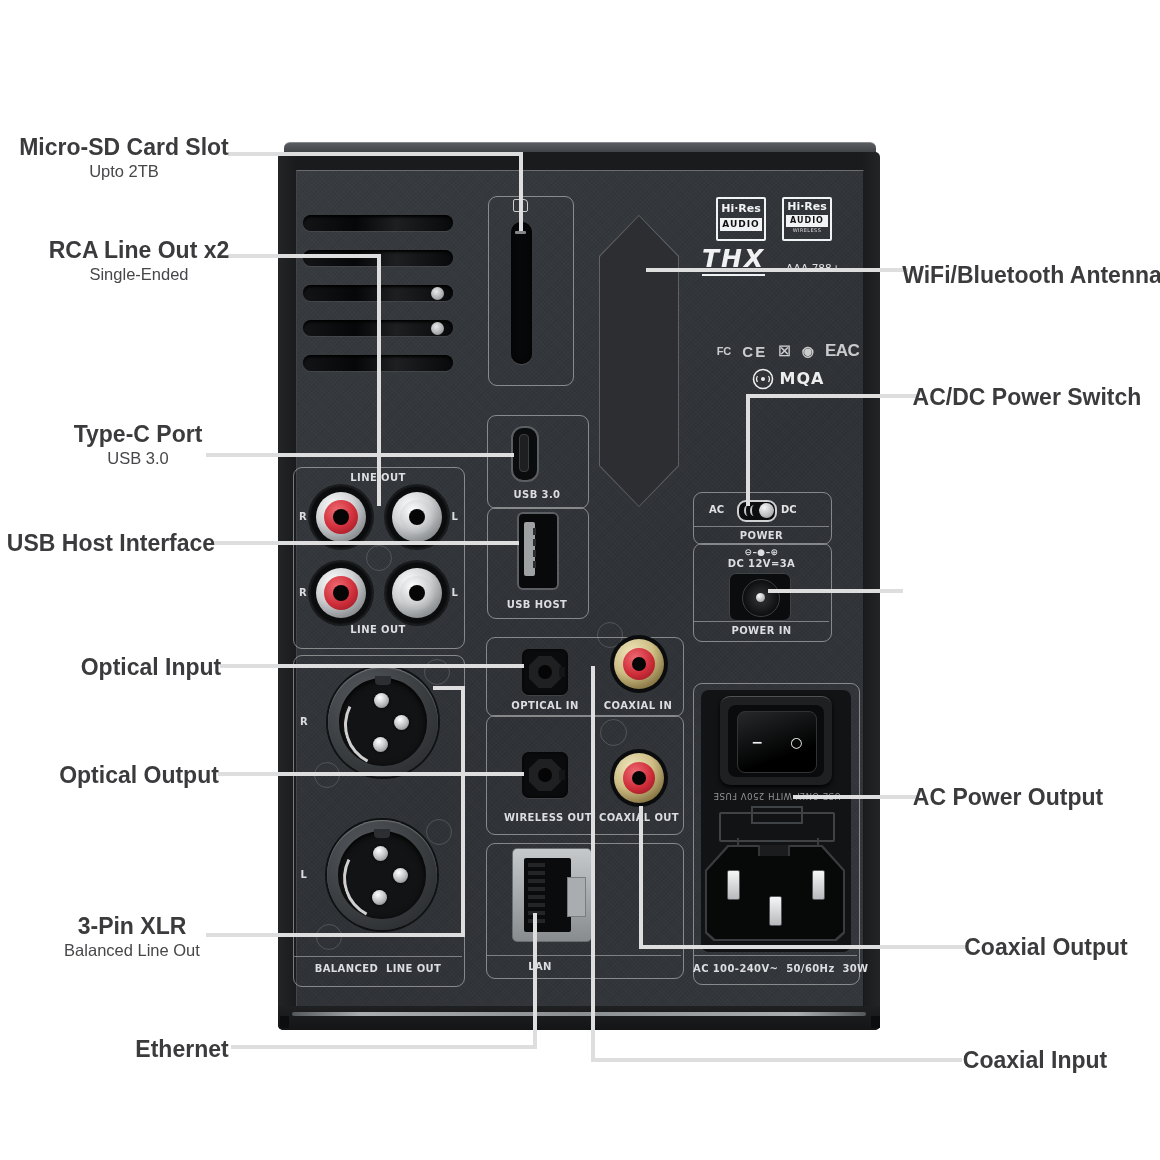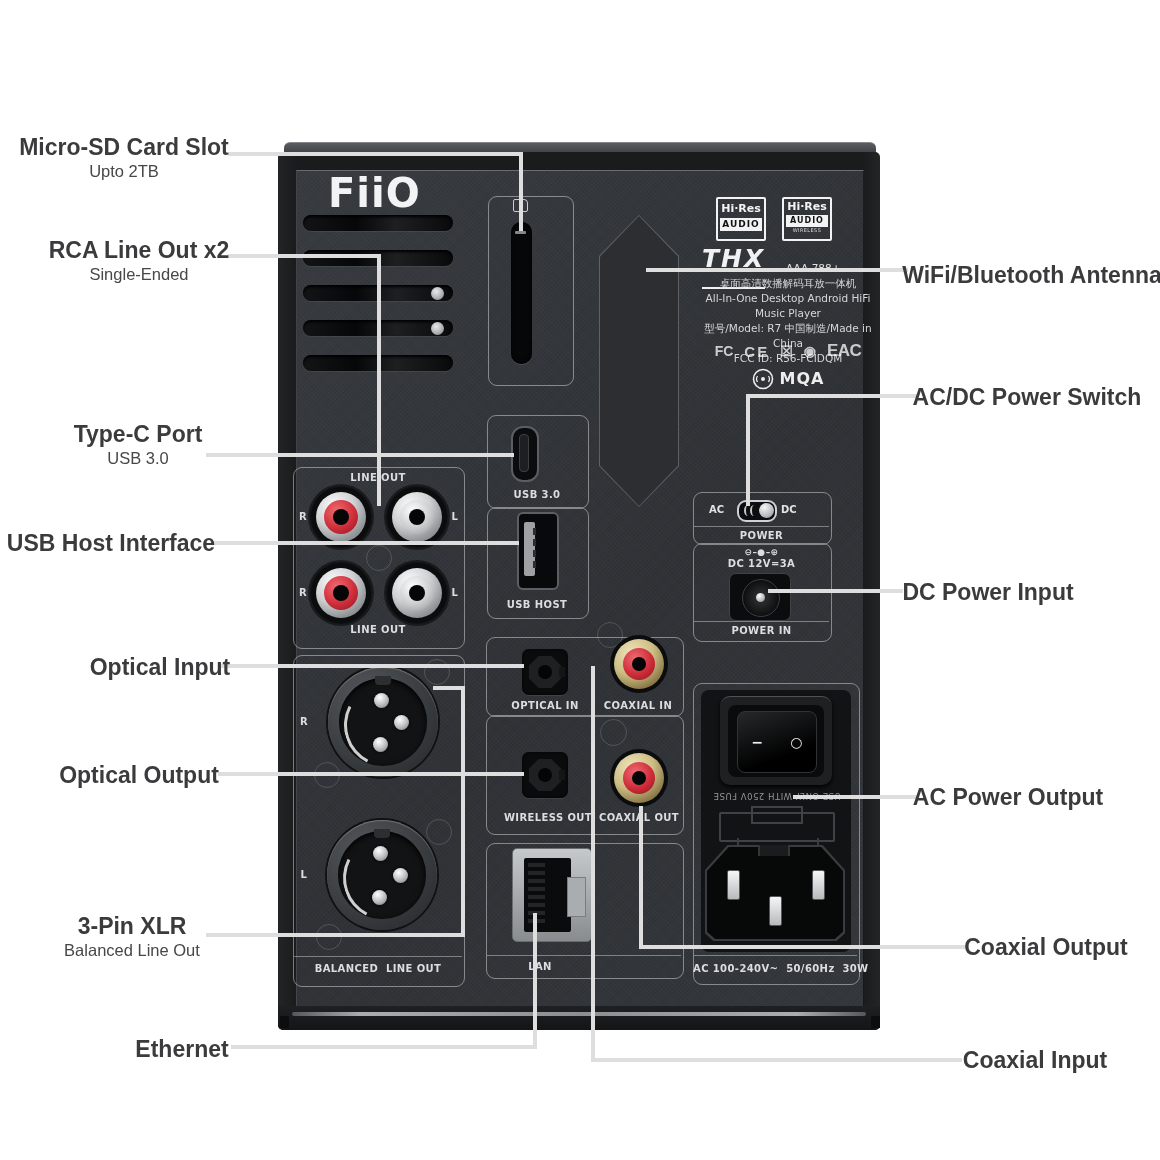--- a/index.html
+++ b/index.html
@@ -52,21 +52,21 @@
     background:rgba(255,255,255,.22);clip-path:polygon(50% 0,100% 14%,100% 86%,50% 100%,0 86%,0 14%);}
   .antenna-i{position:absolute;left:1px;top:1px;width:78px;height:290px;background:#2c2e31;
     clip-path:polygon(50% 0,100% 14%,100% 86%,50% 100%,0 86%,0 14%);}
 
   
   .hires{position:absolute;width:46px;height:40px;border:2px solid #f2f3f4;border-radius:2px;}
   .hires .t{display:block;color:#f2f3f4;font:bold 11px/19px "DejaVu Sans",sans-serif;text-align:center;}
   .hires .a{display:block;margin:0 2px;background:#f2f3f4;color:#111;font:bold 9px/13px "DejaVu Sans",sans-serif;text-align:center;letter-spacing:1px;}
   .hires .w{display:block;color:#d8d9da;font:5px/7px "DejaVu Sans",sans-serif;text-align:center;letter-spacing:.4px;}
   .thx{position:absolute;left:702px;top:246px;color:#f0f1f2;font:bold italic 25px/26px "DejaVu Sans",sans-serif;
-    letter-spacing:2px;border-bottom:2px solid #f0f1f2;padding-bottom:15px;}
+    letter-spacing:2px;border-bottom:2px solid #f0f1f2;padding-bottom:2px;}
   .thx-model{position:absolute;left:786px;top:262px;color:#dfe0e2;font:10.5px/12px "DejaVu Sans",sans-serif;}
 
   .info{position:absolute;left:690px;top:276px;width:196px;color:#d6d7d9;
     font:10.5px/15px "DejaVu Sans",sans-serif;text-align:center;}
   .marks{position:absolute;left:698px;top:338px;width:180px;height:26px;display:flex;
     justify-content:center;align-items:center;gap:11px;color:rgba(255,255,255,.75);}
   .marks span{font-weight:bold;}
   .mqa{position:absolute;left:698px;top:366px;width:180px;height:26px;display:flex;
     justify-content:center;align-items:center;gap:6px;color:#eceded;font:bold 16px/18px "DejaVu Sans",sans-serif;letter-spacing:1px;}
 
@@ -173,21 +173,20 @@
 <div class="stage">
 
   <div class="top-cap"></div>
   <div class="body-shell"></div>
   <div class="panel"></div>
   <div class="bottom-rail"></div>
   <div class="rail-shine"></div>
   <div class="foot" style="left:280px;"></div>
   <div class="foot" style="left:871px;"></div>
 
-  <div class="brand">FiiO</div>
 
   <div class="vent" style="top:215px;"></div>
   <div class="vent" style="top:250px;"></div>
   <div class="vent" style="top:285px;"></div>
   <div class="vent" style="top:320px;"></div>
   <div class="vent" style="top:355px;"></div>
   <div class="vent-screw" style="left:431px;top:287px;"></div>
   <div class="vent-screw" style="left:431px;top:322px;"></div>
 
   <div class="obox" style="left:488px;top:196px;width:84px;height:188px;"></div>
@@ -204,28 +203,22 @@
     <span class="a">AUDIO</span>
   </div>
   <div class="hires" style="left:782px;top:197px;">
     <span class="t" style="line-height:16px;">Hi·Res</span>
     <span class="a" style="line-height:12px;font-size:8px;">AUDIO</span>
     <span class="w">WIRELESS</span>
   </div>
   <div class="thx">THX</div>
   <div class="thx-model">AAA-788+</div>
 
-  <div class="info">
-    <div>桌面高清数播解码耳放一体机</div>
-    <div>All-In-One Desktop Android HiFi Music Player</div>
-    <div>型号/Model: R7   中国制造/Made in China</div>
-    <div>FCC ID: R56-FCIDQM</div>
-  </div>
   <div class="marks">
-    <span style="font-size:14px;">FC</span>
+    <span style="font-size:11px;">FC</span>
     <span style="font-size:15px;letter-spacing:2px;">CE</span>
     <span style="font-size:14px;">☒</span>
     <span style="font-size:14px;">◉</span>
     <span style="font-size:17px;letter-spacing:-.5px;">EAC</span>
   </div>
   <div class="mqa">
     <svg width="22" height="22" viewBox="0 0 22 22">
       <circle cx="11" cy="11" r="9.5" fill="none" stroke="#eceded" stroke-width="1.6"></circle>
       <circle cx="11" cy="11" r="2" fill="#eceded"></circle>
       <path d="M5.5 8 q-2 3 0 6 M16.5 8 q2 3 0 6" fill="none" stroke="#eceded" stroke-width="1.3"></path>
@@ -438,42 +431,41 @@
     <span class="t">RCA Line Out x2</span>
     <span class="s">Single-Ended</span>
   </div>
   <div class="co" style="left:-12px;top:421px;">
     <span class="t">Type-C Port</span>
     <span class="s">USB 3.0</span>
   </div>
   <div class="co" style="left:-39px;top:530px;">
     <span class="t">USB Host Interface</span>
   </div>
-  <div class="co" style="left:10px;top:654px;">
+  <div class="co" style="left:1px;top:654px;">
     <span class="t">Optical Input</span>
   </div>
   <div class="co" style="left:-11px;top:762px;">
     <span class="t">Optical Output</span>
   </div>
   <div class="co" style="left:-18px;top:913px;">
     <span class="t">3-Pin XLR</span>
     <span class="s">Balanced Line Out</span>
   </div>
   <div class="co" style="left:32px;top:1036px;">
     <span class="t">Ethernet</span>
   </div>
 
   <div class="co" style="left:882px;top:262px;">
     <span class="t">WiFi/Bluetooth Antenna</span>
   </div>
   <div class="co" style="left:877px;top:384px;">
     <span class="t">AC/DC Power Switch</span>
   </div>
   <div class="co" style="left:838px;top:579px;">
-    <span class="t">DC Power Input</span>
   </div>
   <div class="co" style="left:858px;top:784px;">
     <span class="t">AC Power Output</span>
   </div>
   <div class="co" style="left:896px;top:934px;">
     <span class="t">Coaxial Output</span>
   </div>
   <div class="co" style="left:885px;top:1047px;">
     <span class="t">Coaxial Input</span>
   </div>

